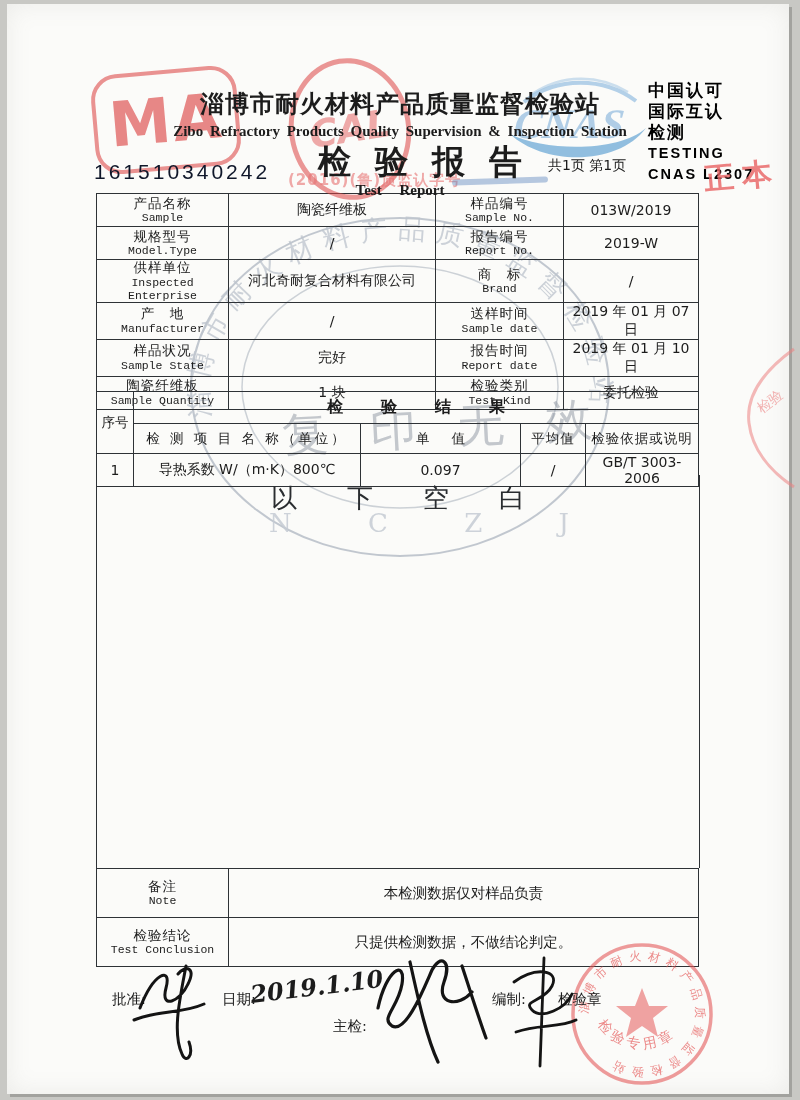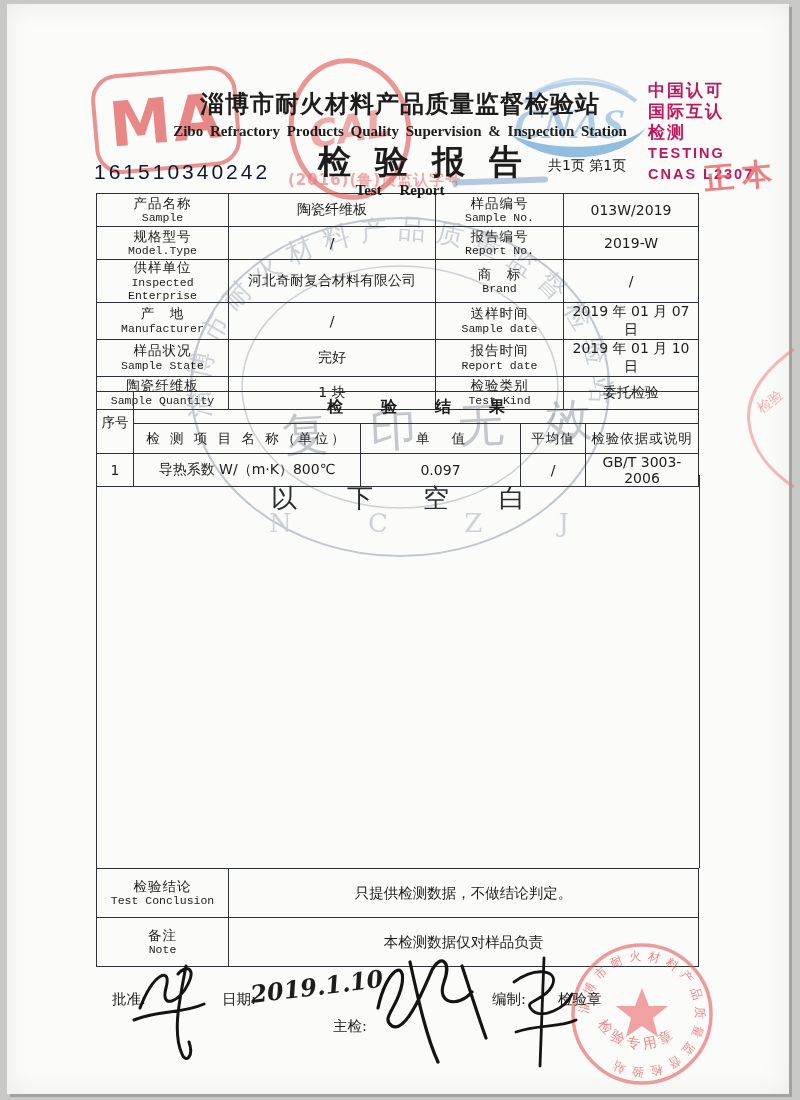--- a/index.html
+++ b/index.html
@@ -27,21 +27,21 @@
     font-family:"Liberation Serif","DejaVu Serif",serif;word-spacing:14px;}
   .page-info{left:548px;top:157px;font-size:14px;z-index:6;}
   
   .st{z-index:5;pointer-events:none;}
   .ma-stamp{left:93px;top:70px;width:138px;height:92px;border:4px solid rgba(221,72,72,.65);
     border-radius:26px;transform:rotate(-5deg);display:flex;align-items:center;justify-content:center;
     font-size:62px;font-weight:900;color:rgba(221,72,72,.72);letter-spacing:2px;opacity:.9;}
   .cal-stamp{left:289px;top:58px;width:112px;height:132px;border:5px solid rgba(221,68,68,.55);
     border-radius:50%;transform:rotate(-9deg);display:flex;align-items:center;justify-content:center;
     font-size:38px;font-style:italic;font-weight:700;color:rgba(221,68,68,.45);}
-  .accred{left:648px;top:80px;width:140px;color:#be185d;font-size:17px;line-height:21px;
+  .accred{left:648px;top:80px;width:140px;color:#000000;font-size:17px;line-height:21px;
     font-weight:600;letter-spacing:2px;}
   .accred .lat{font-family:"Liberation Sans",sans-serif;font-size:14.5px;letter-spacing:2px;font-weight:700;}
   .original-mark{left:704px;top:156px;font-size:30px;font-weight:800;letter-spacing:8px;
     color:rgba(233,98,98,.8);transform:rotate(-5deg);}
   .serial{left:94px;top:160px;font-size:21px;letter-spacing:3px;color:#0f172a;
     font-family:Liberation Sans, sans-serif;}
   .license{left:243px;top:171px;font-size:15px;font-weight:700;color:rgba(230,116,116,.62);letter-spacing:1px;margin-left:45px;}
   .blue-dash{left:452px;top:178px;width:96px;height:6px;border-radius:3px;
     background:rgba(95,135,190,.45);transform:rotate(-2deg);}
   
@@ -234,31 +234,31 @@
 </div>
 
 <table class="tbl" style="left:96px;top:868px;width:602px;">
   <colgroup>
       <col style="width:132px">
       <col style="width:470px">
     </colgroup>
   <tbody>
     <tr style="height:49px">
       <td>
+          <div class="lbl-zh">备注</div>
+          <div class="lbl-en">Note</div>
+        </td>
+      <td class="val" style="font-size:14.5px">本检测数据仅对样品负责</td>
+    </tr>
+    <tr style="height:49px">
+      <td>
           <div class="lbl-zh">检验结论</div>
           <div class="lbl-en">Test Conclusion</div>
         </td>
       <td class="val" style="font-size:14.5px">只提供检测数据，不做结论判定。</td>
-    </tr>
-    <tr style="height:49px">
-      <td>
-          <div class="lbl-zh">备注</div>
-          <div class="lbl-en">Note</div>
-        </td>
-      <td class="val" style="font-size:14.5px">本检测数据仅对样品负责</td>
     </tr>
   </tbody>
 </table>
 
 <div class="abs sig-label" style="left:112px;top:990px;">批准:</div>
 <div class="abs sig-label" style="left:222px;top:990px;">日期:</div>
 <div class="abs hand-date">2019.1.10</div>
 <div class="abs sig-label" style="left:333px;top:990px;margin-top:27px;">主检:</div>
 <div class="abs sig-label" style="left:492px;top:990px;">编制:</div>
 <div class="abs sig-label" style="left:558px;top:990px;">检验章</div>

